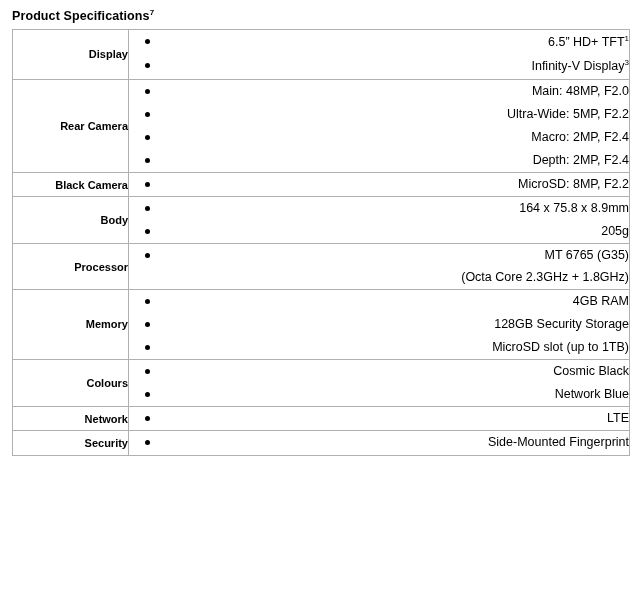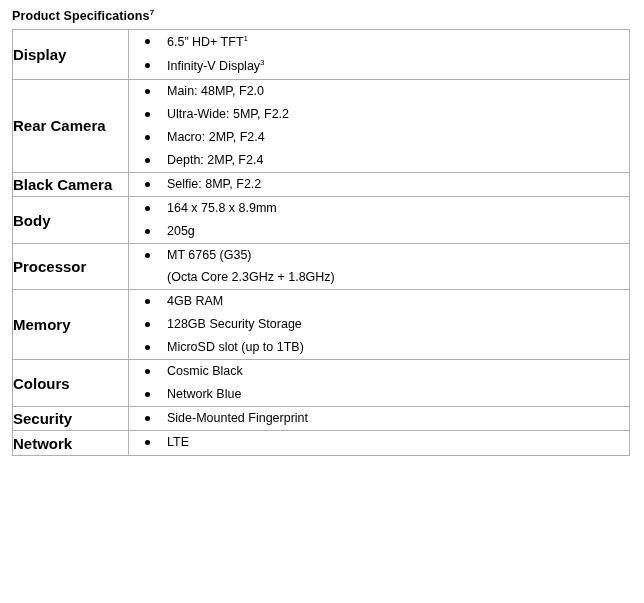--- a/index.html
+++ b/index.html
@@ -13,20 +13,21 @@
     font-family: "Liberation Sans", sans-serif;
     color: #000000;
     overflow: hidden;
   }
   .page {
     position: relative;
     width: 644px;
     height: 603px;
     box-sizing: border-box;
     padding: 0;
+    text-align: right;
   }
   .doc-title {
     position: absolute;
     left: 12px;
     top: 8px;
     font-size: 12.5px;
     font-weight: bold;
     letter-spacing: 0.1px;
     white-space: nowrap;
   }
@@ -43,21 +44,21 @@
     border-collapse: collapse;
     table-layout: fixed;
   }
   table.spec td {
     border: 1px solid #b0b0b0;
     vertical-align: middle;
     padding: 0;
   }
   td.label {
     width: 115px;
-    font-size: 15px;
+    font-size: 11px;
     font-weight: bold;
     padding: 8px 0 8px 12px;
     vertical-align: middle;
   }
   td.values {
     padding: 6px 0 6px 0;
   }
   ul.items {
     list-style: none;
     margin: 0;
@@ -118,21 +119,21 @@
               <li><span class="bullet"></span><span>Ultra-Wide: 5MP, F2.2</span></li>
               <li><span class="bullet"></span><span>Macro: 2MP, F2.4</span></li>
               <li><span class="bullet"></span><span>Depth: 2MP, F2.4</span></li>
             </ul>
           </td>
         </tr>
         <tr>
           <td class="label">Black Camera</td>
           <td class="values">
             <ul class="items">
-              <li><span class="bullet"></span><span>Selfie: 8MP, F2.2</span></li>
+              <li><span class="bullet"></span><span>MicroSD: 8MP, F2.2</span></li>
             </ul>
           </td>
         </tr>
         <tr>
           <td class="label">Body</td>
           <td class="values">
             <ul class="items">
               <li><span class="bullet"></span><span>164 x 75.8 x 8.9mm</span></li>
               <li><span class="bullet"></span><span>205g</span></li>
             </ul>
@@ -160,31 +161,31 @@
         <tr>
           <td class="label">Colours</td>
           <td class="values">
             <ul class="items">
               <li><span class="bullet"></span><span>Cosmic Black</span></li>
               <li><span class="bullet"></span><span>Network Blue</span></li>
             </ul>
           </td>
         </tr>
         <tr>
+          <td class="label">Network</td>
+          <td class="values">
+            <ul class="items">
+              <li><span class="bullet"></span><span>LTE</span></li>
+            </ul>
+          </td>
+        </tr>
+        <tr>
           <td class="label">Security</td>
           <td class="values">
             <ul class="items">
               <li><span class="bullet"></span><span>Side-Mounted Fingerprint</span></li>
-            </ul>
-          </td>
-        </tr>
-        <tr>
-          <td class="label">Network</td>
-          <td class="values">
-            <ul class="items">
-              <li><span class="bullet"></span><span>LTE</span></li>
             </ul>
           </td>
         </tr>
       </tbody>
   </table>
 
 </div>
 
 </body></html>

